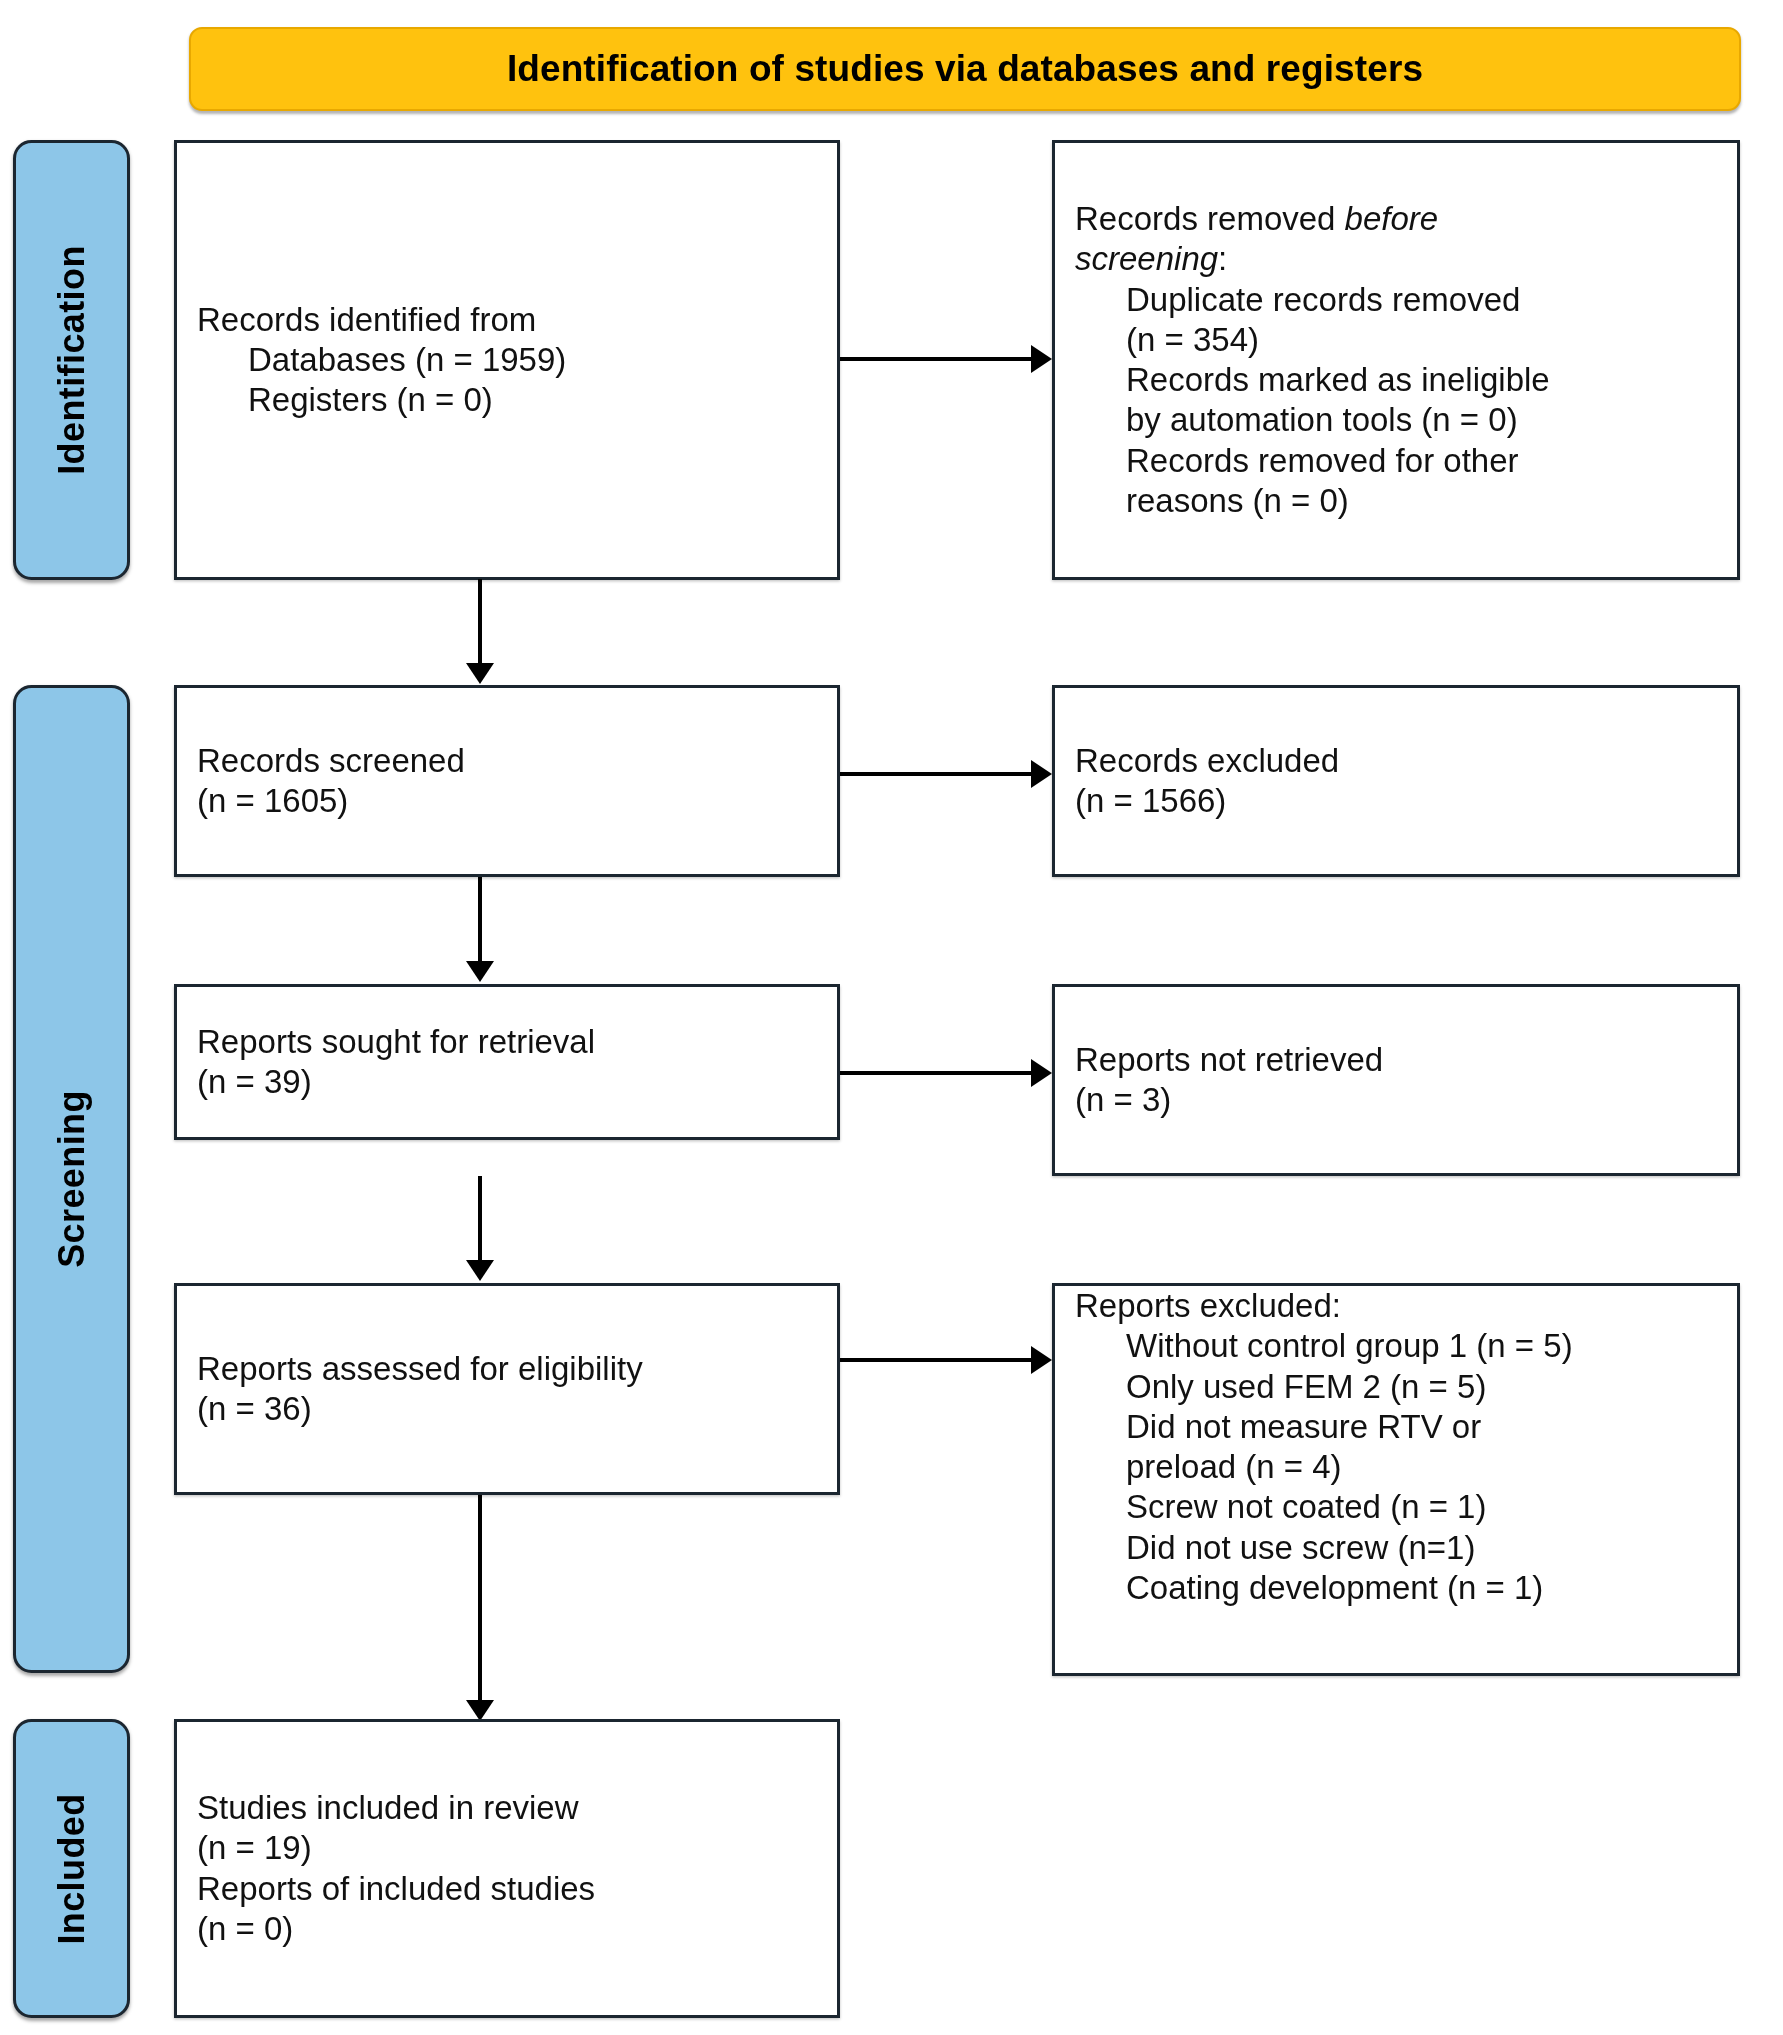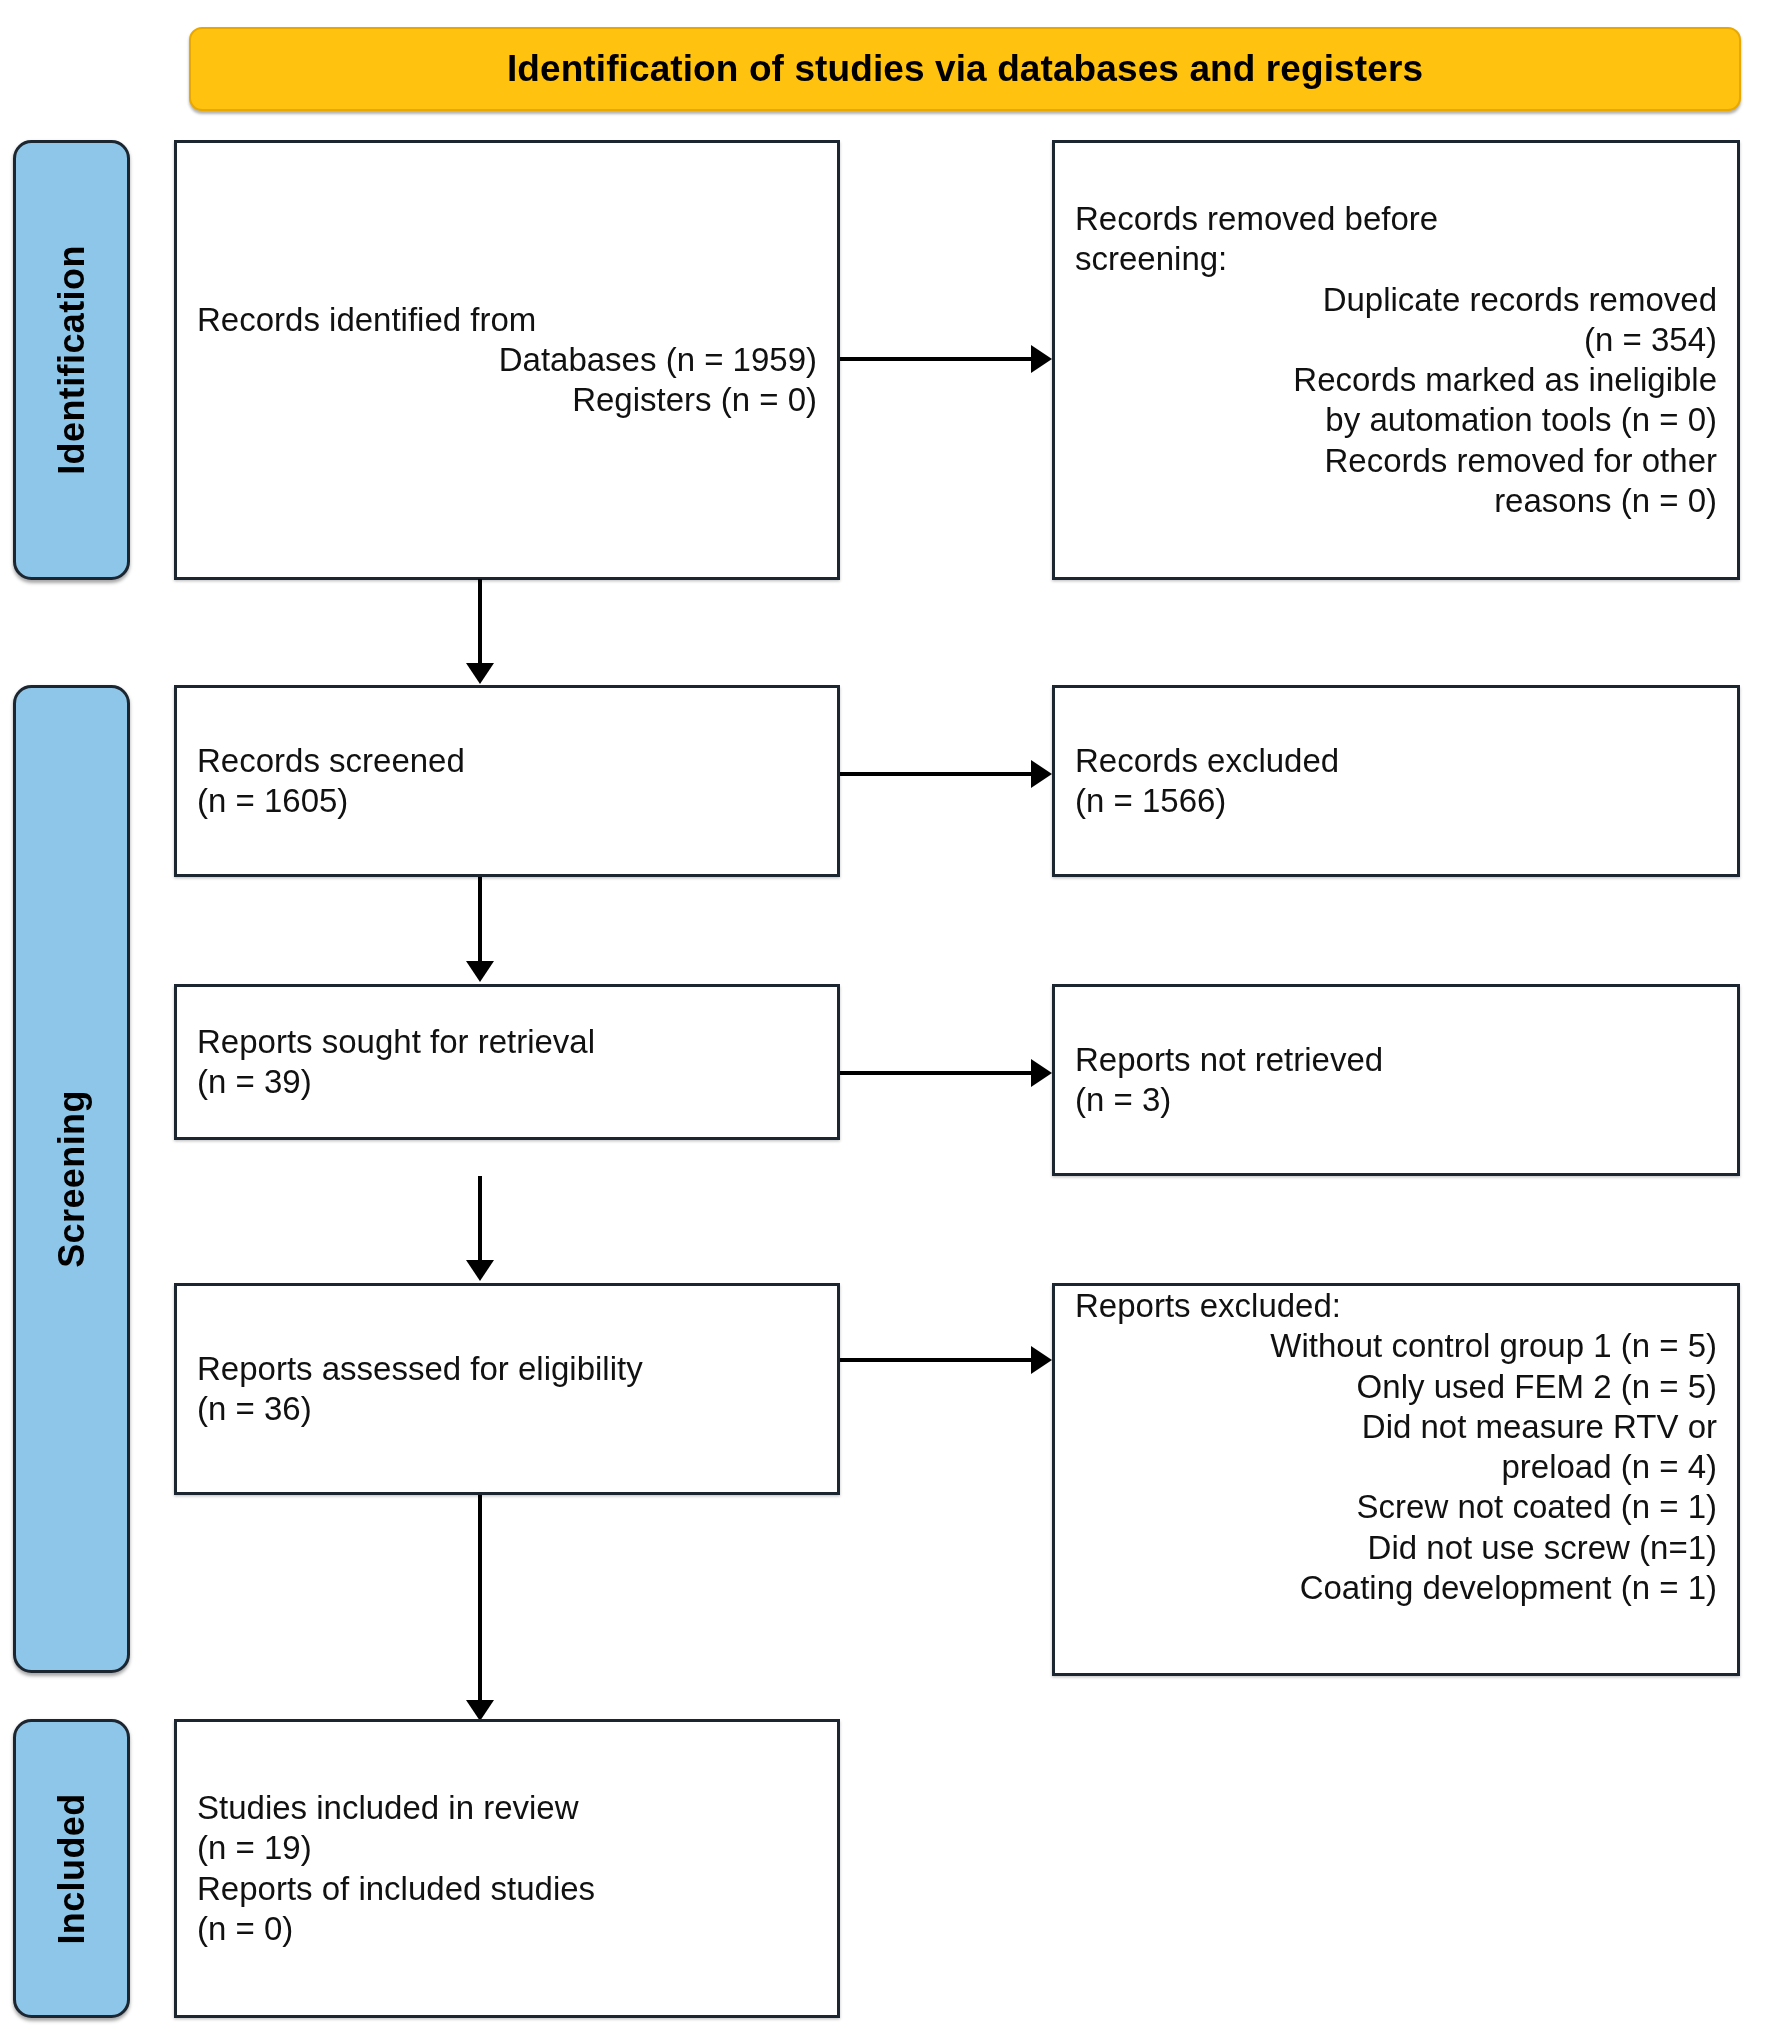--- a/index.html
+++ b/index.html
@@ -80,23 +80,23 @@
     width: 100%;
   }
   .line {
     font-size: 33px;
     line-height: 1.22;
     color: #111111;
     white-space: nowrap;
   }
   .line.ind {
     padding-left: 51px;
-    text-align: right;
   }
   .ital {
+    font-style: italic;
   }
 
   
   .conn {
     position: absolute;
     background: #000000;
   }
   .conn.v { width: 4.3px; }
   .conn.h { height: 4.3px; }
 

